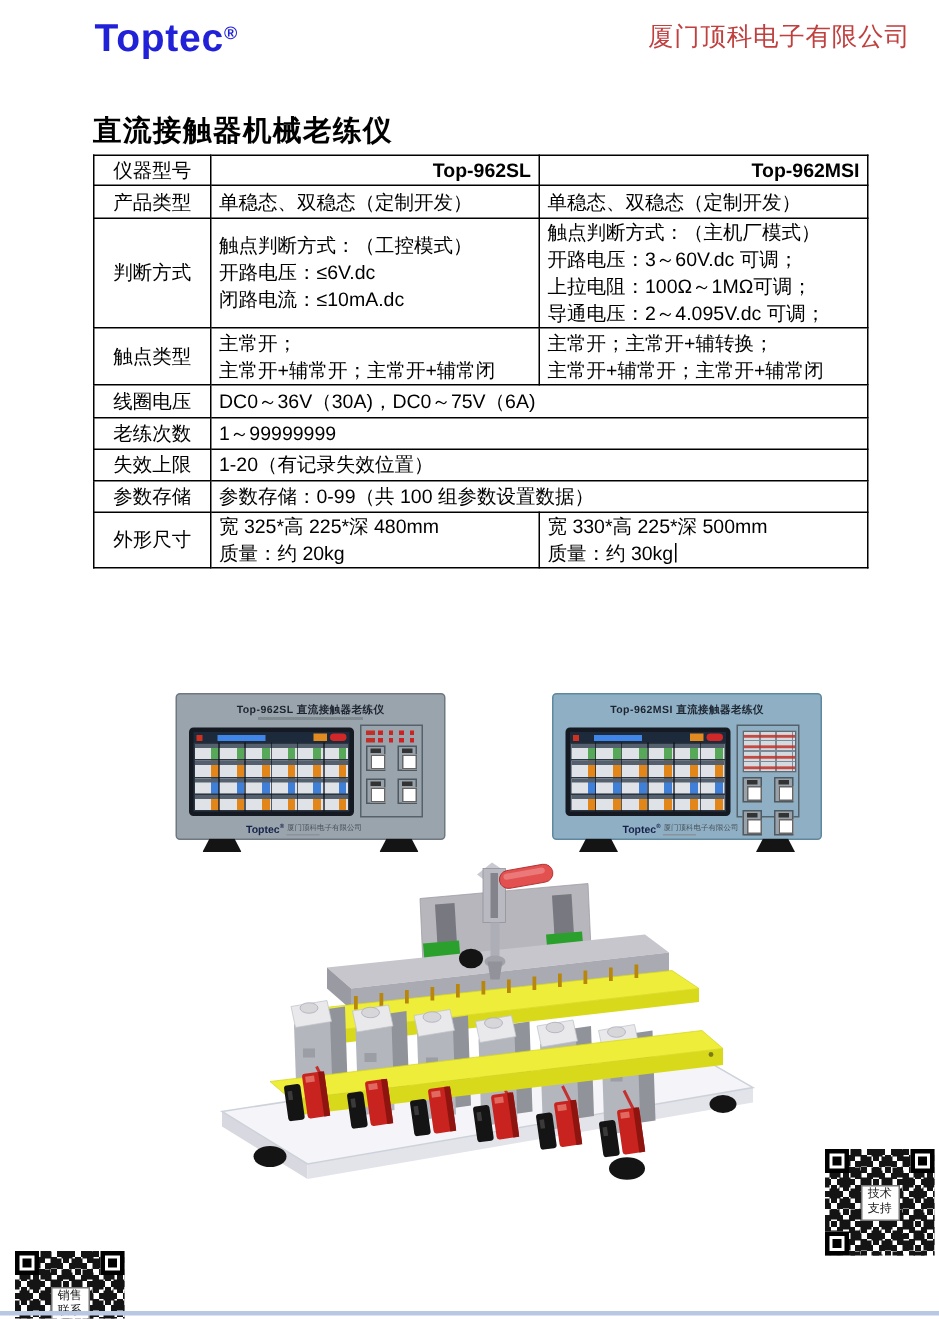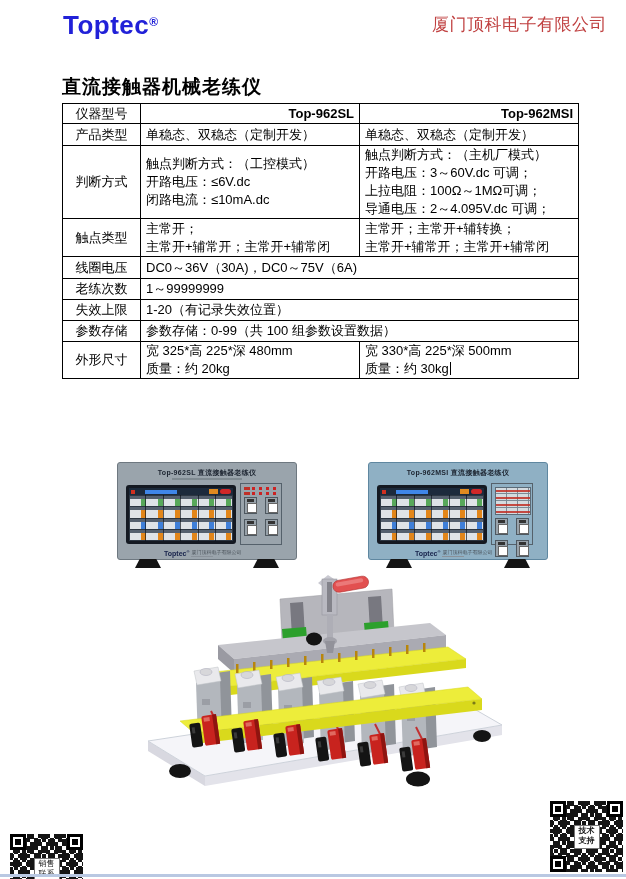--- a/index.html
+++ b/index.html
@@ -68,21 +68,21 @@
 
   
   .fixture{position:absolute;left:130px;top:573px;width:380px;height:218px;}
 
   
   .qr{position:absolute;width:73px;height:71px;background-color:#fff;
       background-image:repeating-conic-gradient(#141414 0 25%,transparent 0 50%),
                        repeating-conic-gradient(#141414 0 25%,transparent 0 50%);
       background-size:8px 8px,14px 14px;background-position:0 0,3px 5px;}
   .qr.ql{left:10px;top:834px;}
-  .qr.qt{left:550px;top:801px;font-weight:bold;}
+  .qr.qt{left:550px;top:766px;}
   .finder{position:absolute;width:10px;height:10px;border:3px solid #000;background:#fff;}
   .finder::after{content:"";position:absolute;inset:2px;background:#000;}
   .finder.tl{left:0;top:0}.finder.tr{right:0;top:0}.finder.bl{left:0;bottom:0}
   .qr-label{position:absolute;left:50%;top:50%;transform:translate(-50%,-50%);
       width:24px;height:22px;background:#fff;border:1px solid #777;
       font-size:8px;line-height:10px;text-align:center;color:#1a1a1a;}
 
   .bottom-line{position:absolute;left:0;top:874px;width:626px;height:3px;background:#b9c8e2;}
 </style>
 </head>

